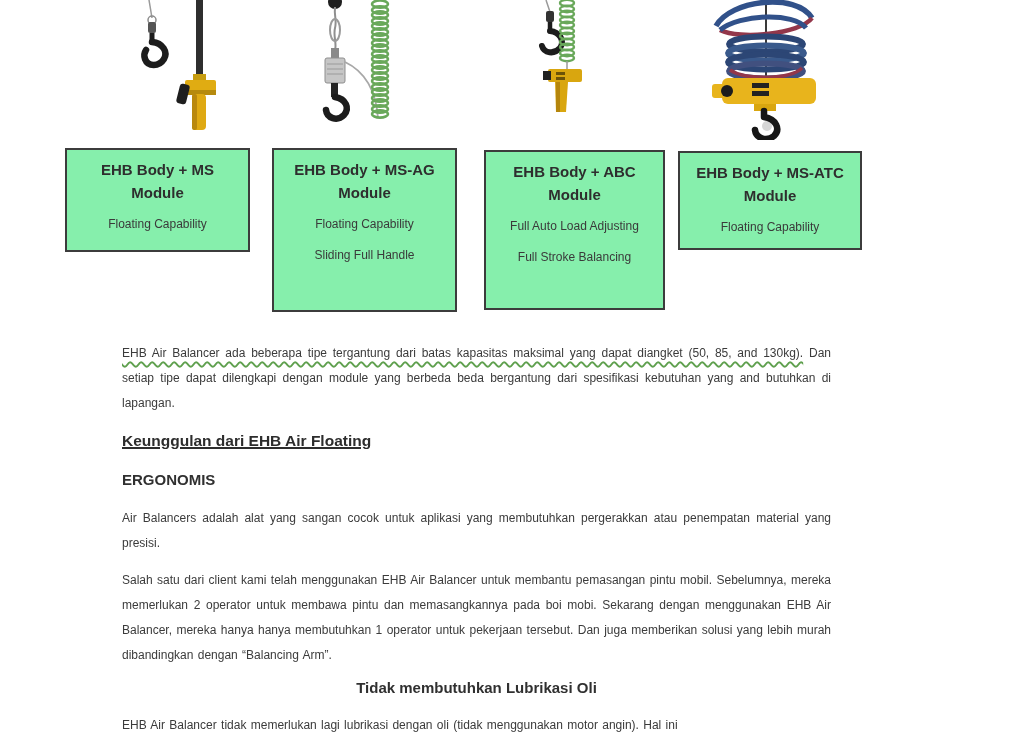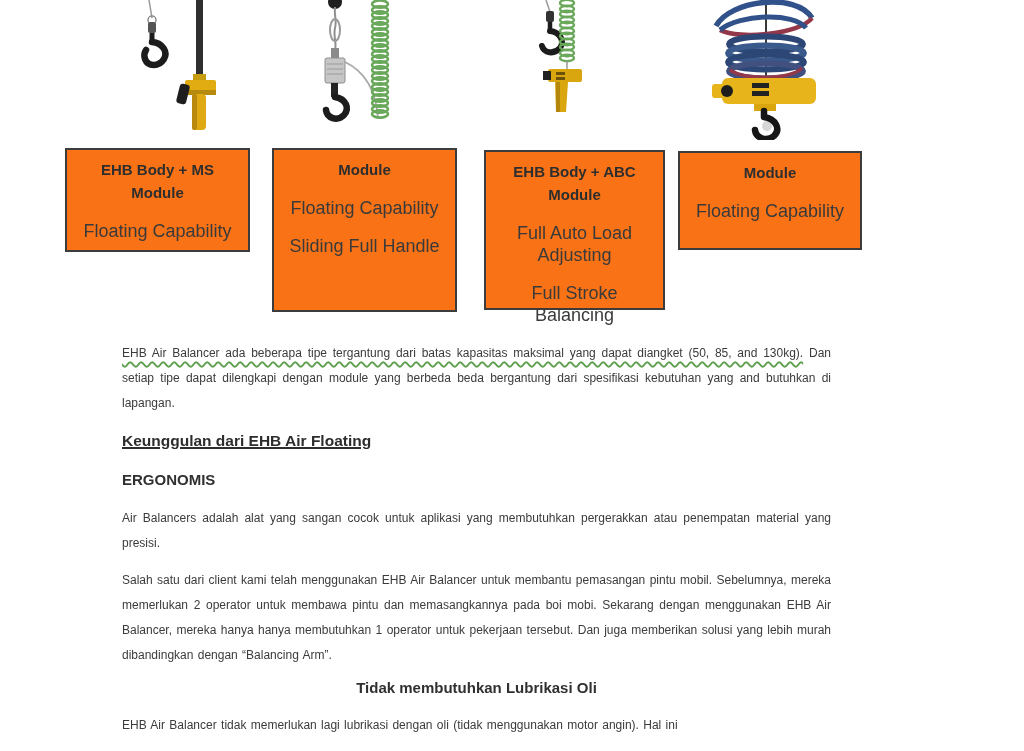--- a/index.html
+++ b/index.html
@@ -16,41 +16,41 @@
   
   .fig { position: absolute; top: 0; }
   #fig-ms     { left: 100px; }
   #fig-ms-ag  { left: 310px; }
   #fig-abc    { left: 500px; }
   #fig-ms-atc { left: 700px; }
 
   
   .module-box {
     position: absolute;
-    background: #f97316;
+    background: #86efac;
     border: 2px solid #3c3c3c;
     text-align: center;
     color: #353535;
   }
   #box-ms     { left: 65px;  top: 148px; width: 185px; height: 104px; }
   #box-ms-ag  { left: 272px; top: 148px; width: 185px; height: 164px; }
   #box-abc    { left: 484px; top: 150px; width: 181px; height: 160px; }
   #box-ms-atc { left: 678px; top: 151px; width: 184px; height: 99px;  }
 
   .module-title {
     font-weight: bold;
     font-size: 15px;
     line-height: 23px;
     padding-top: 8px;
     color: #2e2e2e;
   }
   .module-feature {
-    font-size: 18px;
+    font-size: 12px;
     line-height: 22px;
-    margin-top: 16px;
+    margin-top: 9px;
     padding: 0 12px;
     color: #3a3a3a;
   }
 
   
   .text-block {
     position: absolute;
     left: 122px;
     top: 341px;
     width: 709px;
@@ -209,37 +209,39 @@
   <div id="box-ms" class="module-box">
     <div class="module-title">
       <div>EHB Body + MS</div>
       <div>Module</div>
     </div>
     <div class="module-feature">Floating Capability</div>
   </div>
 
   <div id="box-ms-ag" class="module-box">
     <div class="module-title">
+      <div>EHB Body + MS-AG</div>
       <div>Module</div>
     </div>
     <div class="module-feature">Floating Capability</div>
     <div class="module-feature">Sliding Full Handle</div>
   </div>
 
   <div id="box-abc" class="module-box">
     <div class="module-title">
       <div>EHB Body + ABC</div>
       <div>Module</div>
     </div>
     <div class="module-feature">Full Auto Load Adjusting</div>
     <div class="module-feature">Full Stroke Balancing</div>
   </div>
 
   <div id="box-ms-atc" class="module-box">
     <div class="module-title">
+      <div>EHB Body + MS-ATC</div>
       <div>Module</div>
     </div>
     <div class="module-feature">Floating Capability</div>
   </div>
 
   <div class="text-block">
     <p><span class="squiggle">EHB Air Balancer ada beberapa tipe tergantung dari batas kapasitas maksimal yang dapat diangket (50, 85, and 130kg).</span><span> Dan setiap tipe dapat dilengkapi dengan module yang berbeda beda bergantung dari spesifikasi kebutuhan yang and butuhkan di lapangan.</span></p>
 
     <h2 class="doc-heading">Keunggulan dari EHB Air Floating</h2>
 

